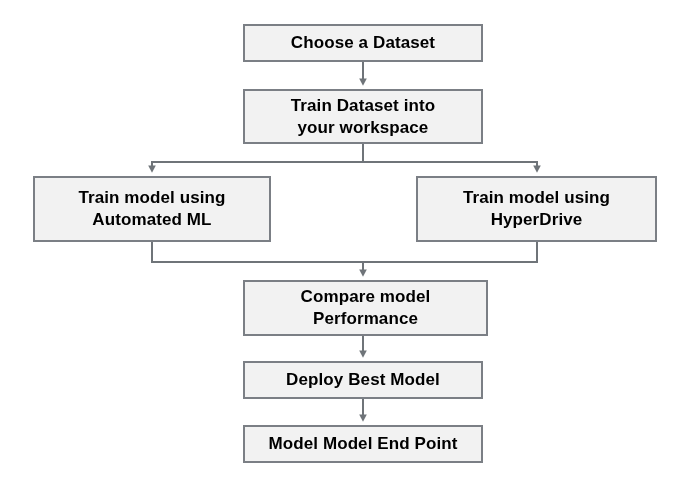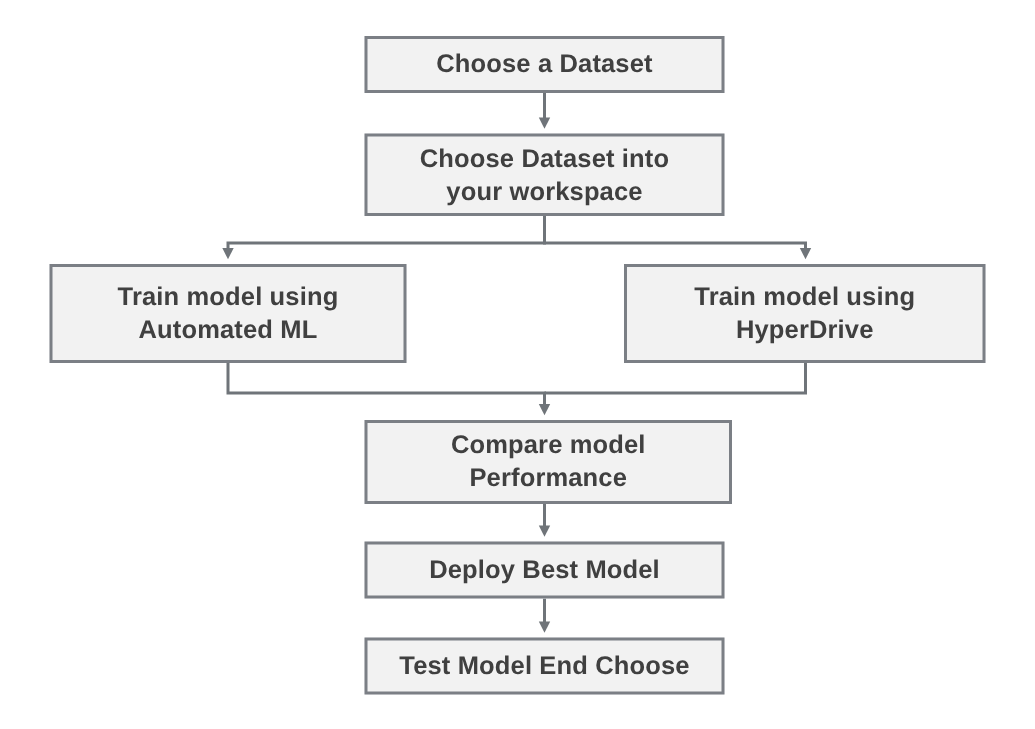--- a/index.html
+++ b/index.html
@@ -31,21 +31,21 @@
   }
   .node {
     position: absolute;
     box-sizing: border-box;
     background: #f2f2f2;
     border: 2px solid #7b7f85;
     display: flex;
     align-items: center;
     justify-content: center;
     text-align: center;
-    color: #404040;
+    color: #000000;
     font-weight: bold;
     font-size: 17px;
     line-height: 1.28;
     letter-spacing: 0.1px;
     padding: 2px 8px;
   }
   .node .label {
     display: block;
     white-space: pre-line;
   }
@@ -84,21 +84,21 @@
 
       <path d="M363,399 L363,418" marker-end="url(#arrowhead)"></path>
     </g>
   </svg>
 
   <div class="node" id="node-choose-dataset">
     <span class="label">Choose a Dataset</span>
   </div>
 
   <div class="node" id="node-import-dataset">
-    <span class="label">Choose Dataset into
+    <span class="label">Train Dataset into
 your workspace</span>
   </div>
 
   <div class="node" id="node-train-automl">
     <span class="label">Train model using
 Automated ML</span>
   </div>
 
   <div class="node" id="node-train-hyperdrive">
     <span class="label">Train model using
@@ -108,16 +108,16 @@
   <div class="node" id="node-compare-model">
     <span class="label">Compare model
 Performance</span>
   </div>
 
   <div class="node" id="node-deploy-best">
     <span class="label">Deploy Best Model</span>
   </div>
 
   <div class="node" id="node-test-endpoint">
-    <span class="label">Test Model End Choose</span>
+    <span class="label">Model Model End Point</span>
   </div>
 
 </div>
 
 </body></html>

